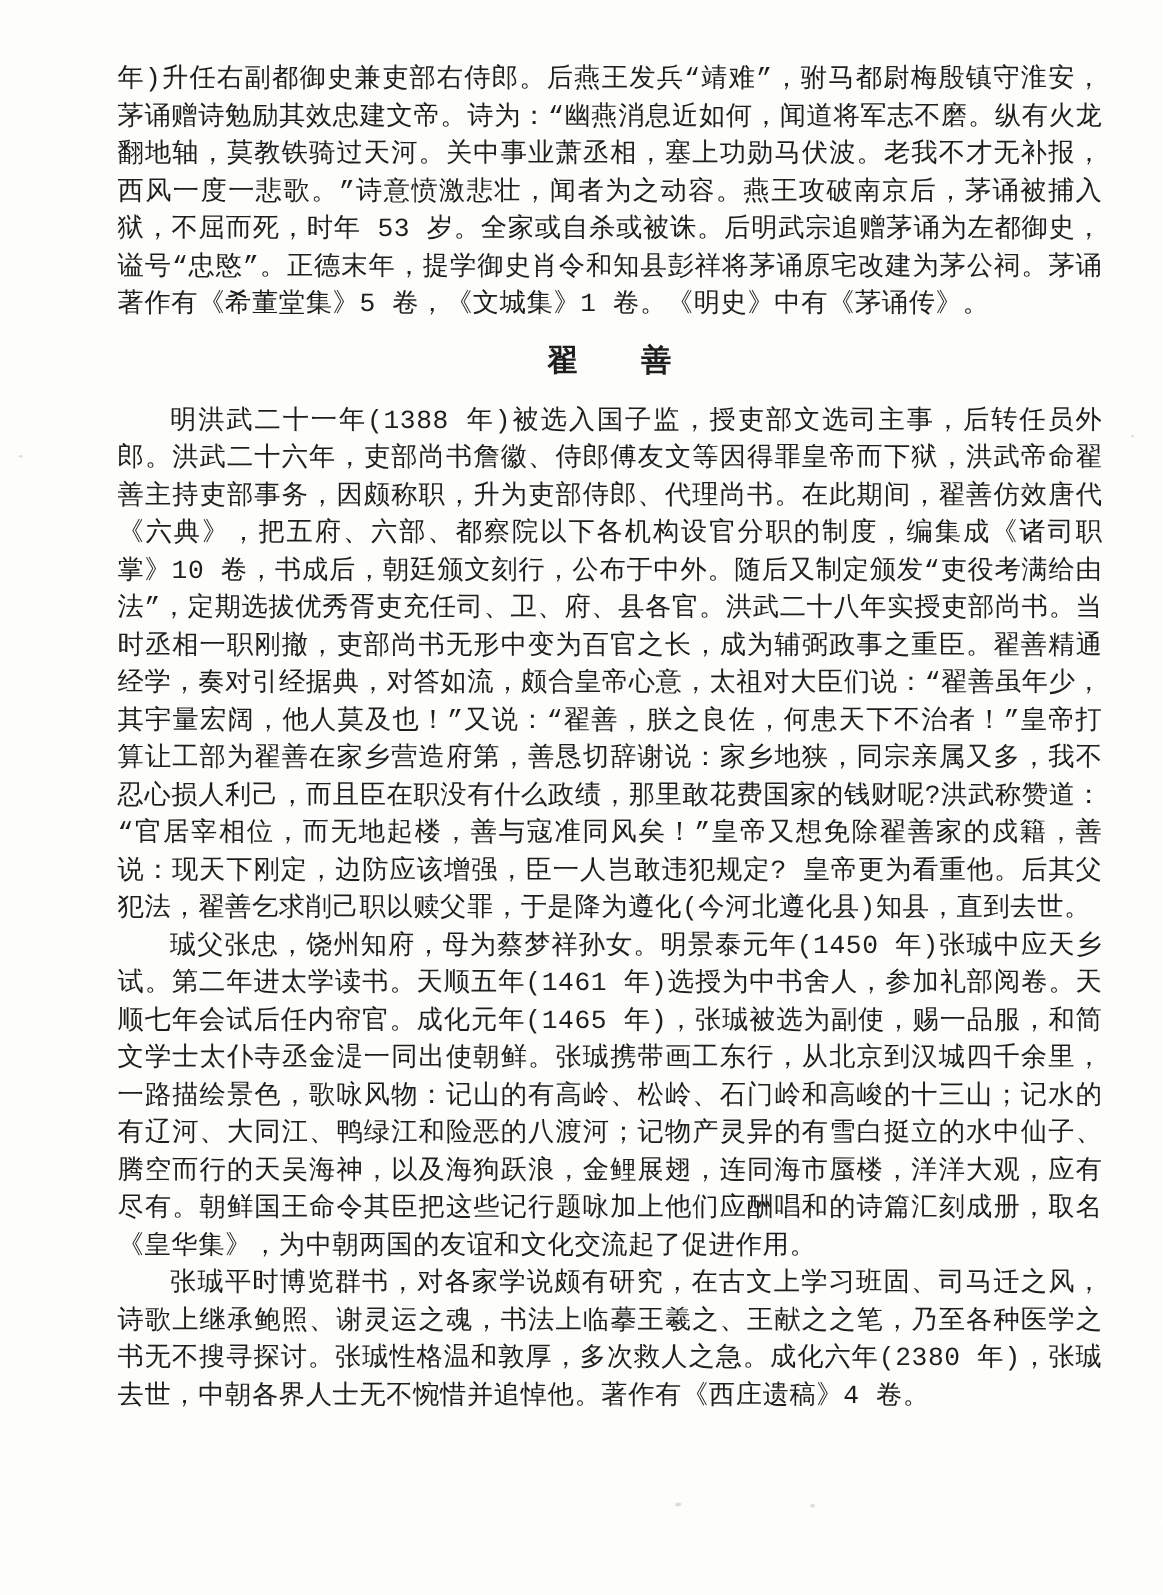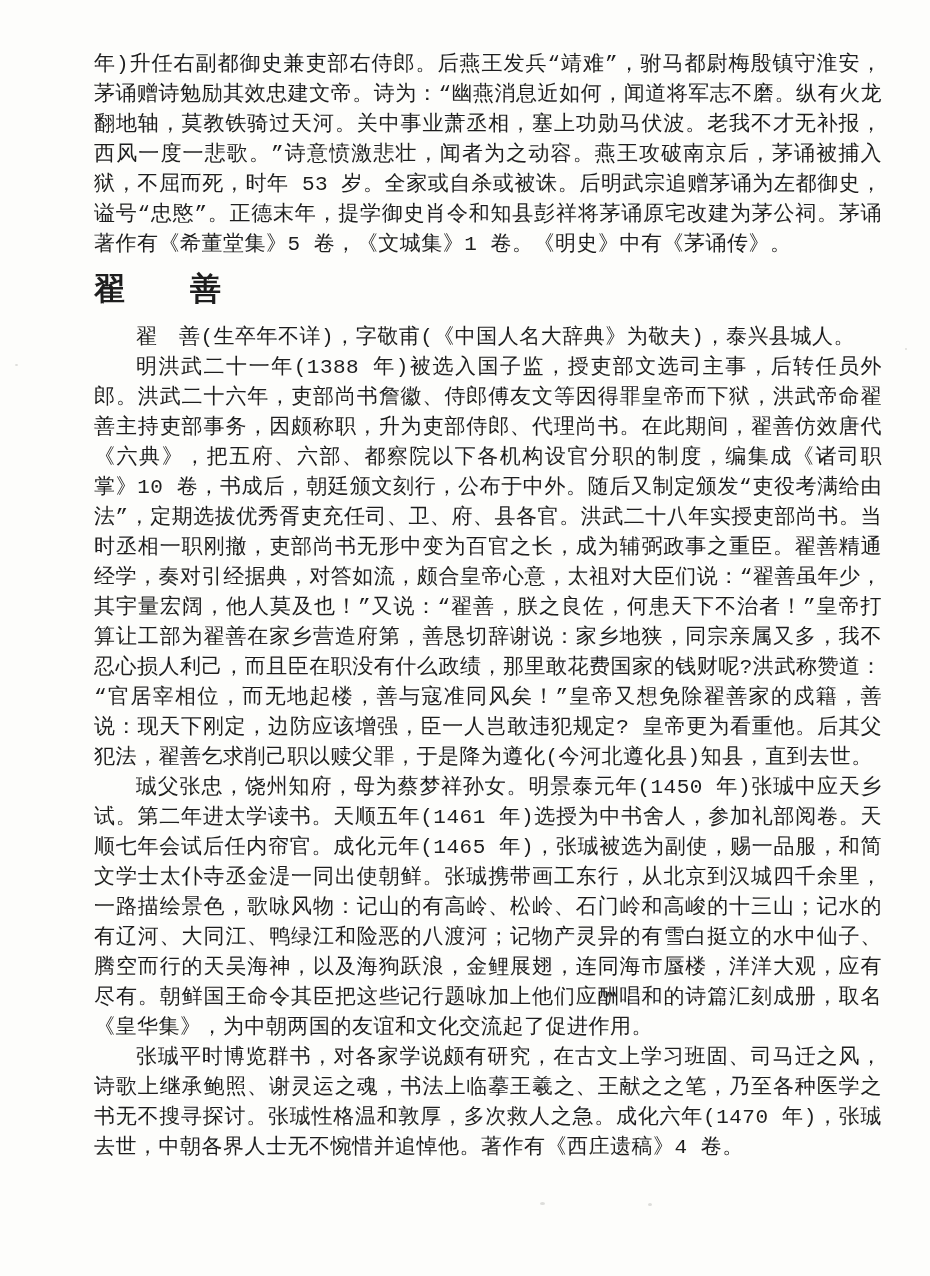--- a/index.html
+++ b/index.html
@@ -30,24 +30,24 @@
     margin-left: 16px;
   }
   .para {
     margin: 0;
   }
   .indent {
     text-indent: 2em;
   }
   .heading {
     margin: 15px 0 16px 0;
-    font-size: 31px;
+    font-size: 24px;
     line-height: 32px;
     font-weight: 700;
-    text-align: left;
+    text-align: center;
     letter-spacing: 1px;
   }
   .speck {
     position: absolute;
     background: #c2c2c0;
     border-radius: 50%;
     opacity: 0.55;
   }
   .speck.s1 { left: 15px;  top: 364px;  width: 3px; height: 2px; }
   .speck.s2 { left: 540px; top: 1202px; width: 5px; height: 3px; }
@@ -57,29 +57,28 @@
 </head>
 <body>
 
 <main class="page">
   <article class="content">
 
     <p class="para">年)升任右副都御史兼吏部右侍郎。后燕王发兵“靖难”，驸马都尉梅殷镇守淮安，茅诵赠诗勉励其效忠建文帝。诗为：“幽燕消息近如何，闻道将军志不磨。纵有火龙翻地轴，莫教铁骑过天河。关中事业萧丞相，塞上功勋马伏波。老我不才无补报，西风一度一悲歌。”诗意愤激悲壮，闻者为之动容。燕王攻破南京后，茅诵被捕入狱，不屈而死，时年 53 岁。全家或自杀或被诛。后明武宗追赠茅诵为左都御史，谥号“忠愍”。正德末年，提学御史肖令和知县彭祥将茅诵原宅改建为茅公祠。茅诵著作有《希董堂集》5 卷，《文城集》1 卷。《明史》中有《茅诵传》。</p>
 
     <h2 class="heading">翟　　善</h2>
 
-    <p class="para indent">翟　善(生卒年不详)，字敬甫(《中国人名大辞典》为敬夫)，泰兴县城人。</p>
 
     <p class="para indent">明洪武二十一年(1388 年)被选入国子监，授吏部文选司主事，后转任员外郎。洪武二十六年，吏部尚书詹徽、侍郎傅友文等因得罪皇帝而下狱，洪武帝命翟善主持吏部事务，因颇称职，升为吏部侍郎、代理尚书。在此期间，翟善仿效唐代《六典》，把五府、六部、都察院以下各机构设官分职的制度，编集成《诸司职掌》10 卷，书成后，朝廷颁文刻行，公布于中外。随后又制定颁发“吏役考满给由法”，定期选拔优秀胥吏充任司、卫、府、县各官。洪武二十八年实授吏部尚书。当时丞相一职刚撤，吏部尚书无形中变为百官之长，成为辅弼政事之重臣。翟善精通经学，奏对引经据典，对答如流，颇合皇帝心意，太祖对大臣们说：“翟善虽年少，其宇量宏阔，他人莫及也！”又说：“翟善，朕之良佐，何患天下不治者！”皇帝打算让工部为翟善在家乡营造府第，善恳切辞谢说：家乡地狭，同宗亲属又多，我不忍心损人利己，而且臣在职没有什么政绩，那里敢花费国家的钱财呢?洪武称赞道：“官居宰相位，而无地起楼，善与寇准同风矣！”皇帝又想免除翟善家的戍籍，善说：现天下刚定，边防应该增强，臣一人岂敢违犯规定? 皇帝更为看重他。后其父犯法，翟善乞求削己职以赎父罪，于是降为遵化(今河北遵化县)知县，直到去世。</p>
 
 
 
     <p class="para indent">珹父张忠，饶州知府，母为蔡梦祥孙女。明景泰元年(1450 年)张珹中应天乡试。第二年进太学读书。天顺五年(1461 年)选授为中书舍人，参加礼部阅卷。天顺七年会试后任内帘官。成化元年(1465 年)，张珹被选为副使，赐一品服，和简文学士太仆寺丞金湜一同出使朝鲜。张珹携带画工东行，从北京到汉城四千余里，一路描绘景色，歌咏风物：记山的有高岭、松岭、石门岭和高峻的十三山；记水的有辽河、大同江、鸭绿江和险恶的八渡河；记物产灵异的有雪白挺立的水中仙子、腾空而行的天吴海神，以及海狗跃浪，金鲤展翅，连同海市蜃楼，洋洋大观，应有尽有。朝鲜国王命令其臣把这些记行题咏加上他们应酬唱和的诗篇汇刻成册，取名《皇华集》，为中朝两国的友谊和文化交流起了促进作用。</p>
 
-    <p class="para indent">张珹平时博览群书，对各家学说颇有研究，在古文上学习班固、司马迁之风，诗歌上继承鲍照、谢灵运之魂，书法上临摹王羲之、王献之之笔，乃至各种医学之书无不搜寻探讨。张珹性格温和敦厚，多次救人之急。成化六年(1470 年)，张珹去世，中朝各界人士无不惋惜并追悼他。著作有《西庄遗稿》4 卷。</p>
+    <p class="para indent">张珹平时博览群书，对各家学说颇有研究，在古文上学习班固、司马迁之风，诗歌上继承鲍照、谢灵运之魂，书法上临摹王羲之、王献之之笔，乃至各种医学之书无不搜寻探讨。张珹性格温和敦厚，多次救人之急。成化六年(2380 年)，张珹去世，中朝各界人士无不惋惜并追悼他。著作有《西庄遗稿》4 卷。</p>
 
   </article>
 
   <div class="speck s1"></div>
   <div class="speck s2"></div>
   <div class="speck s3"></div>
 
   <div class="speck s5"></div>
 </main>
 

